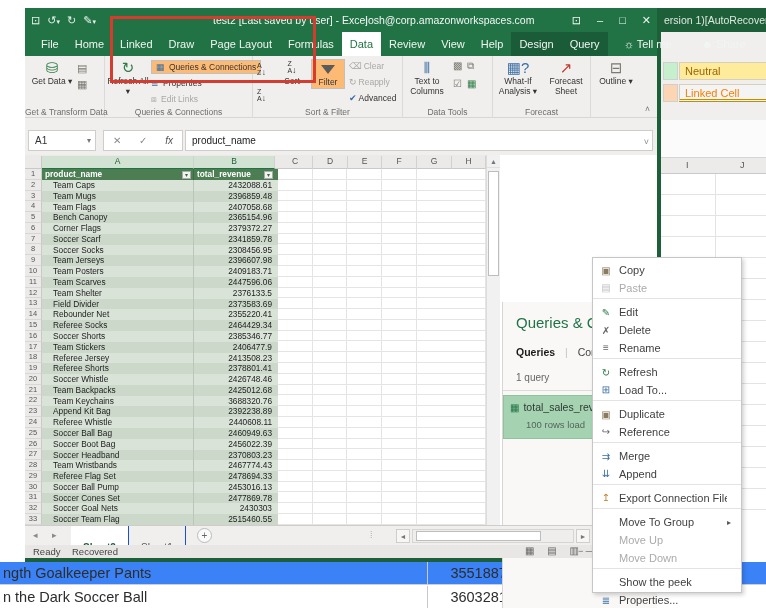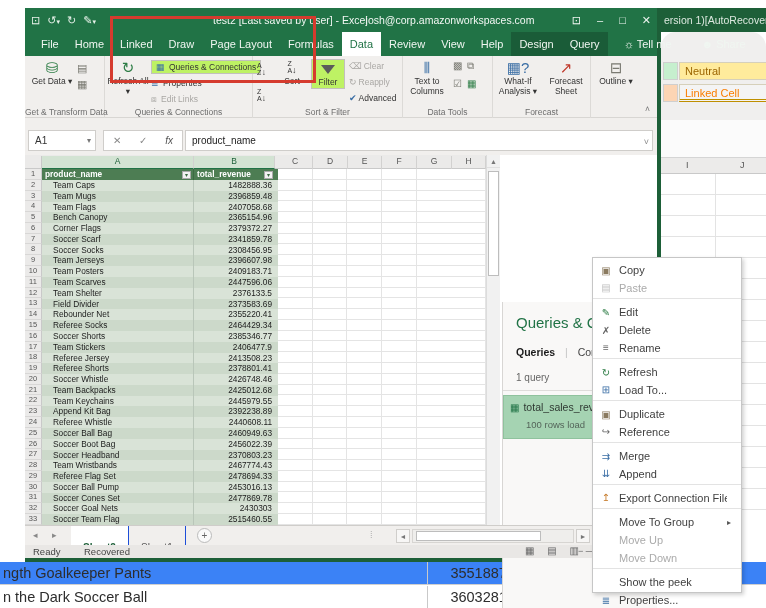--- a/index.html
+++ b/index.html
@@ -4,21 +4,21 @@
 <style>
   * { margin:0; padding:0; box-sizing:border-box; }
   html,body { width:766px; height:608px; overflow:hidden; background:#ffffff;
     font-family:"Liberation Sans", sans-serif; }
   .abs { position:absolute; }
   #stage { position:relative; width:766px; height:608px; background:#ffffff; }
 
   
   #back-title { left:658px; top:8px; width:108px; height:24px; background:#1d5f38;
     color:#dce8df; font-size:10.5px; line-height:24px; padding-left:6px; white-space:nowrap; overflow:hidden; z-index:1;}
-  #back-ribbon { left:661px; top:32px; width:105px; height:126px; background:#f0efee; z-index:1; border-bottom:1px solid #8b5cf6;border-radius:15px;}
+  #back-ribbon { left:661px; top:32px; width:105px; height:126px; background:#f0efee; z-index:1; border-bottom:1px solid #8b5cf6;}
   .style-sliver { position:absolute; width:15px; height:18px; border:1px solid #cfcfcf; }
   .style-chip { position:absolute; left:18px; width:88px; height:18px; font-size:11px; line-height:17px; padding-left:5px;
     border:1px solid #d6d0ba; white-space:nowrap; overflow:hidden;}
   #back-fxstrip { left:661px; top:120px; width:105px; height:38px; background:#fbfbfb; border-bottom:1px solid #d5d5d5; z-index:1;}
   #back-grid { left:661px; top:158px; width:105px; height:367px; background:#fff; z-index:1;}
   #back-grid .hdr { position:absolute; left:0; top:0; width:105px; height:16px; background:#ecebea;
     border-bottom:1px solid #c9c9c9; font-size:9px; color:#555; }
   #back-grid .hdr span { position:absolute; top:2px; }
   #back-grid .cells { position:absolute; left:0; top:16px; width:105px; height:351px;
     background-image:
@@ -59,21 +59,21 @@
   
   #ribbon { position:absolute; left:0; top:48px; width:632px; height:62px; background:#f1efed;
     border-bottom:1px solid #d8d6d3; font-size:9px; color:#444; }
   .rgroup { position:absolute; top:0; height:62px; border-right:1px solid #dcdad7; }
   .rg-label { position:absolute; bottom:1px; left:0; right:0; text-align:center; font-size:8.5px; color:#6d6d6d; white-space:nowrap;}
   .bigbtn { position:absolute; top:3px; width:46px; text-align:center; font-size:8.5px; color:#333; line-height:1.15;}
   .bigbtn .ic { display:block; font-size:15px; margin-bottom:1px; }
   .smallbtn { position:absolute; font-size:8.5px; color:#333; white-space:nowrap; }
   .smallbtn .ic { font-size:9px; margin-right:2px; }
   .gray { color:#a9a7a4 !important; }
-  .hl { background:#bef264; border:1px solid #c2c0bd; }
+  .hl { background:#fdba74; border:1px solid #c2c0bd; }
   .funnel { display:inline-block; width:0; height:0; border-left:7px solid transparent; border-right:7px solid transparent;
     border-top:9px solid #5b5b5b; }
   .azbox { display:inline-block; font-size:7px; line-height:7px; text-align:left; }
 
   
   #fxrow { position:absolute; left:0; top:122px; width:632px; height:22px; background:#f1efed; display:flex; align-items:center;}
   #namebox { position:absolute; left:3px; top:0; width:68px; height:21px; background:#fff; border:1px solid #cfcdca;
     font-size:10px; color:#333; line-height:19px; padding-left:6px;}
   #namebox .dd { position:absolute; right:4px; top:0; color:#777; font-size:8px;}
   #fxbtns { position:absolute; left:78px; top:0; width:80px; height:21px; background:#fff; border:1px solid #cfcdca;
@@ -137,21 +137,21 @@
     text-align:center; line-height:13px; color:#666; font-size:10px; background:#fafafa;}
   #hs-dots { position:absolute; left:345px; top:4px; color:#aaa; font-size:9px;}
   .hs-arrow { position:absolute; top:3px; width:14px; height:14px; border:1px solid #d0cecb; background:#f7f6f5;
     font-size:7px; color:#777; text-align:center; line-height:13px;}
   #hs-track { position:absolute; left:387px; top:3px; width:162px; height:14px; background:#efeeec; border:1px solid #d7d5d2;}
   #hs-thumb { position:absolute; left:3px; top:1px; width:125px; height:10px; background:#fff; border:1px solid #bdbdbd;}
 
   
   #statusbar { position:absolute; left:0; top:537px; width:632px; height:13px; background:#e9e7e5; font-size:9.5px; color:#444;}
   #statusbar .ready { position:absolute; left:8px; top:1px; }
-  #statusbar .recovered { position:absolute; left:59px; top:1px;text-align:center; }
+  #statusbar .recovered { position:absolute; left:47px; top:1px;text-align:center; }
   #view-icons { position:absolute; left:500px; top:0px; font-size:10px; color:#666; letter-spacing:5px;}
   #zoom-slider { position:absolute; left:553px; top:1px; font-size:9px; color:#666; white-space:nowrap;}
 
   
   #ctxmenu { left:592px; top:257px; width:150px; height:336px; background:#fff; border:1px solid #c6c6c6;
     box-shadow:2px 2px 4px rgba(0,0,0,.18); z-index:50; padding-top:3px; font-size:11px; color:#3f3f3f;}
   .menu-item { height:18px; display:flex; align-items:center; }
   .menu-item .mi-ic { width:26px; text-align:center; font-size:10px; }
   .menu-item .mi-label { flex:1; white-space:nowrap; overflow:hidden;}
   .menu-item .mi-sub { width:14px; font-size:8px; color:#555;}
@@ -387,21 +387,21 @@
           </div>
           <div class="cb">
             <span>total_revenue</span>
             <span class="fbtn">▾</span>
           </div>
         </div>
         <div>
 
             <div class="trow">
               <div class="ca">Team Caps</div>
-              <div class="cb">1482888.36</div>
+              <div class="cb">2432088.61</div>
             </div>
 
             <div class="trow">
               <div class="ca">Team Mugs</div>
               <div class="cb">2396859.48</div>
             </div>
 
             <div class="trow">
               <div class="ca">Team Flags</div>
               <div class="cb">2407058.68</div>
@@ -487,21 +487,21 @@
               <div class="cb">2426748.46</div>
             </div>
 
             <div class="trow">
               <div class="ca">Team Backpacks</div>
               <div class="cb">2425012.68</div>
             </div>
 
             <div class="trow">
               <div class="ca">Team Keychains</div>
-              <div class="cb">2445979.55</div>
+              <div class="cb">3688320.76</div>
             </div>
 
             <div class="trow">
               <div class="ca">Append Kit Bag</div>
               <div class="cb">2392238.89</div>
             </div>
 
             <div class="trow">
               <div class="ca">Referee Whistle</div>
               <div class="cb">2440608.11</div>

